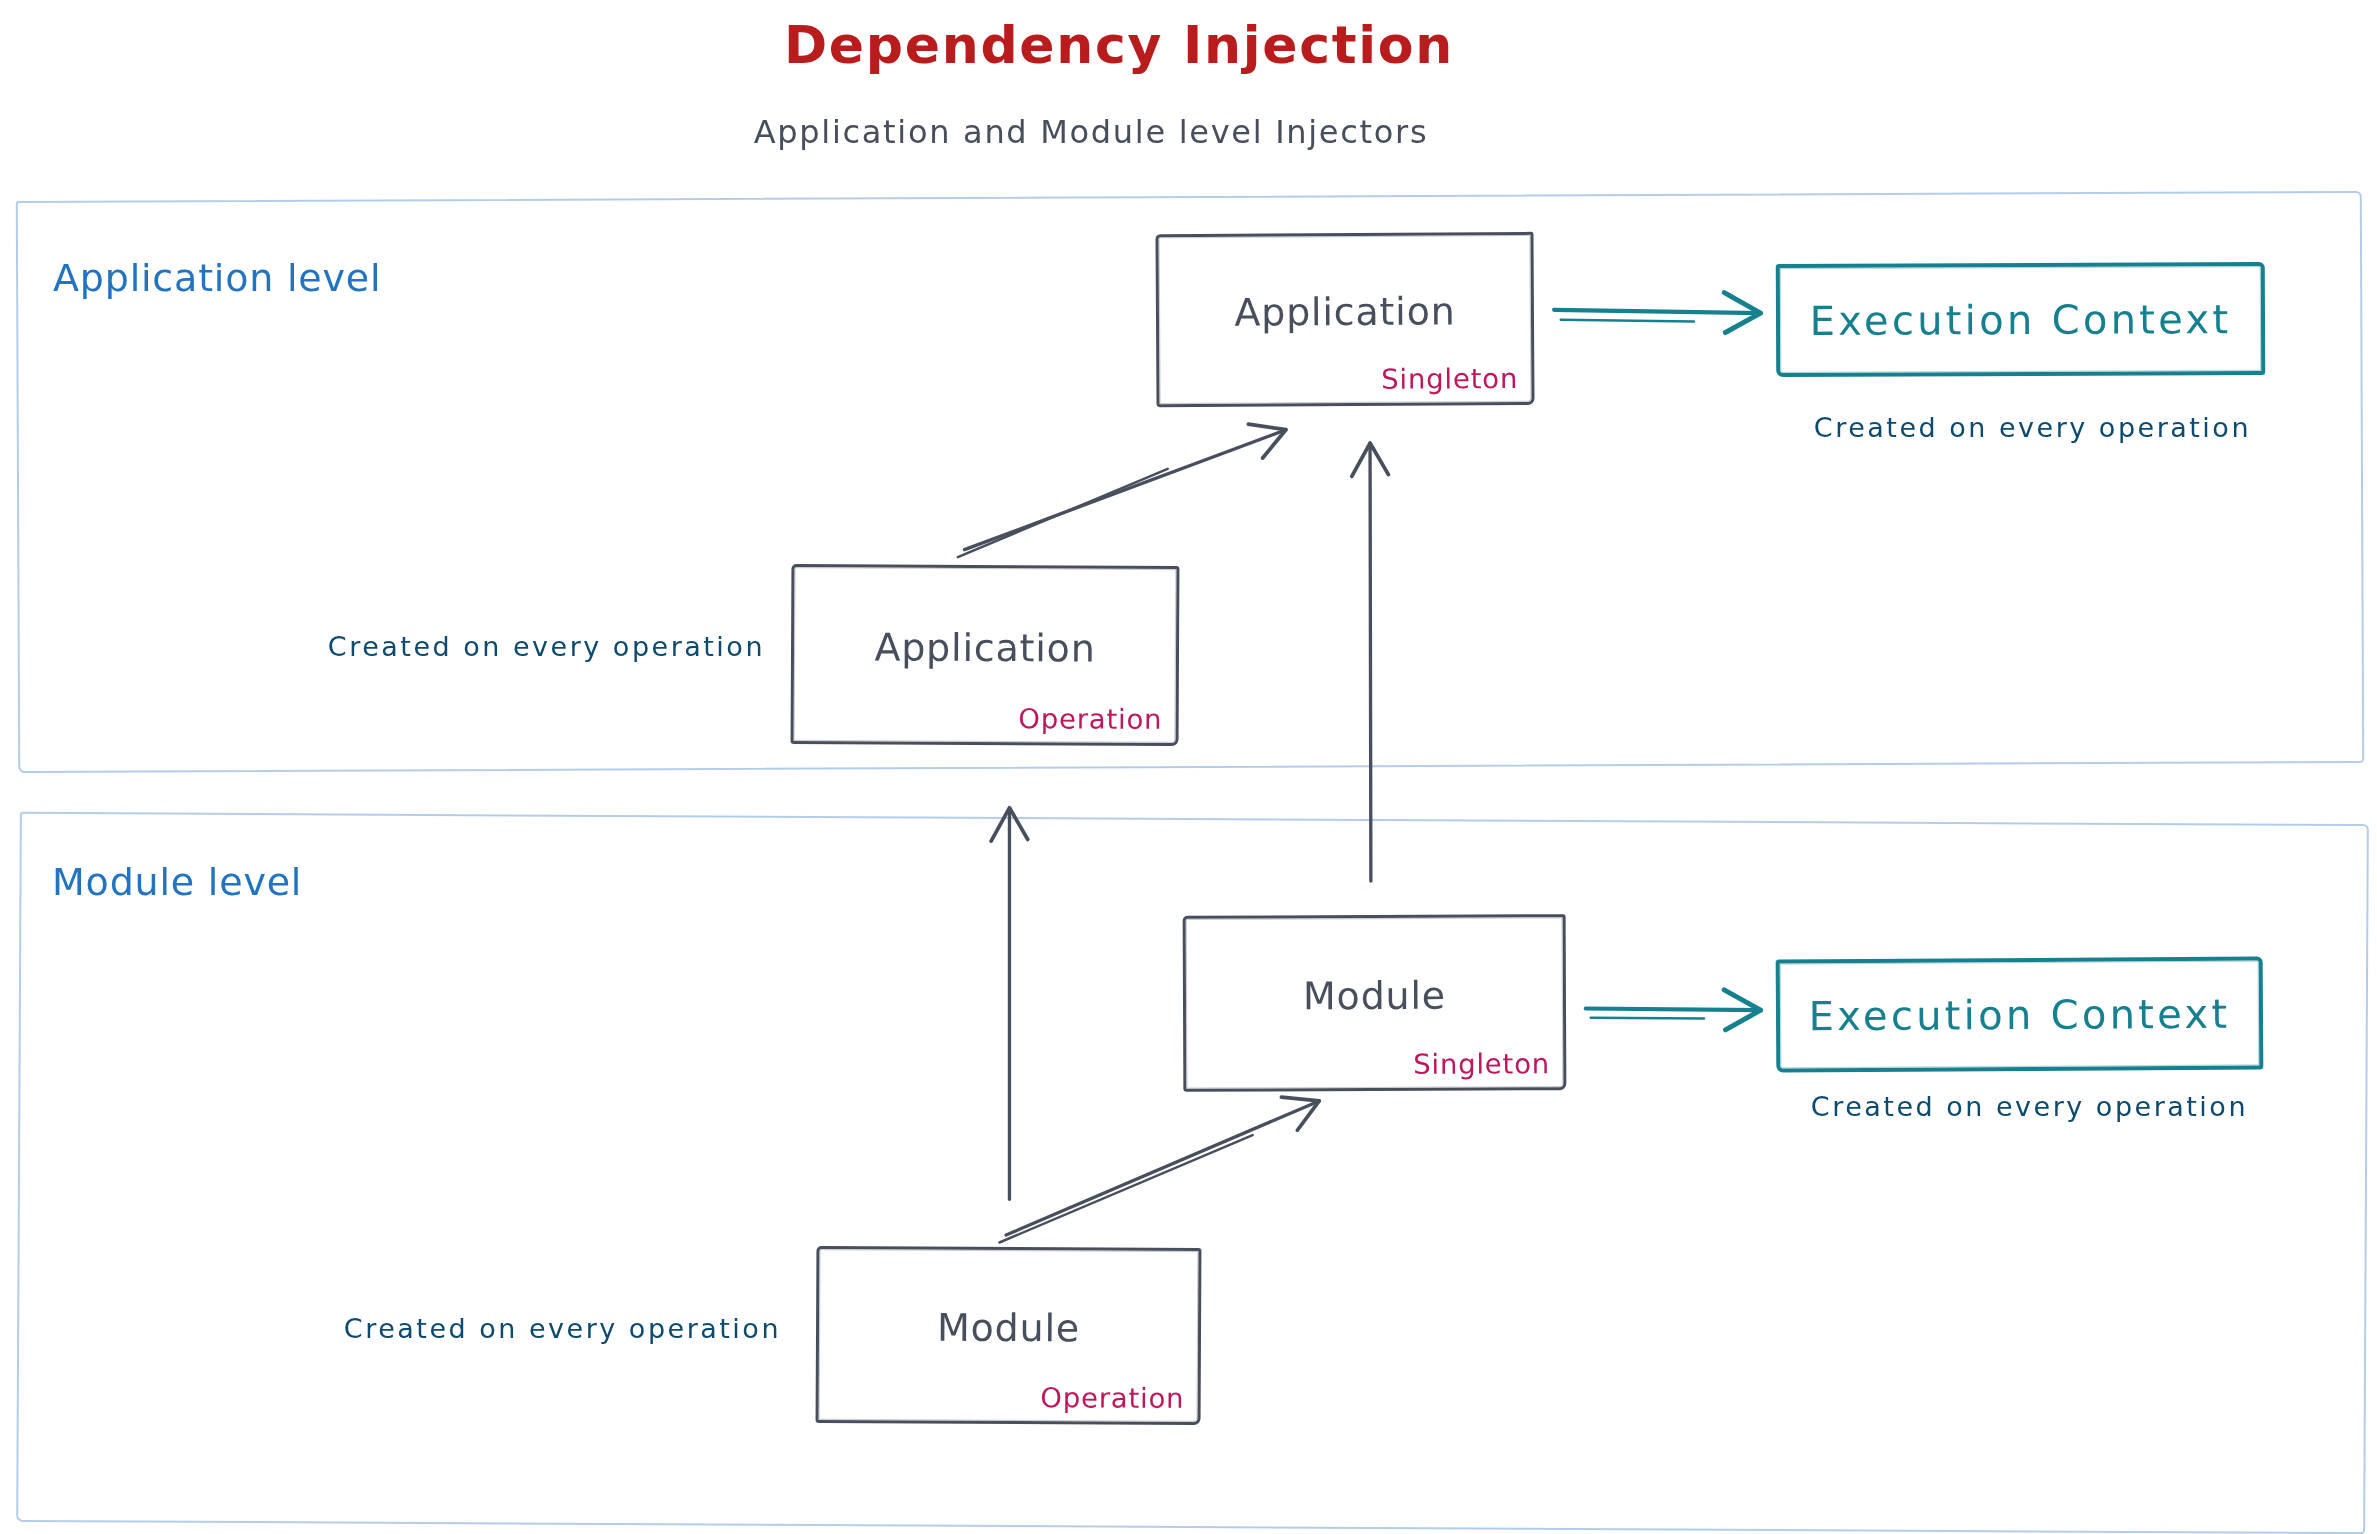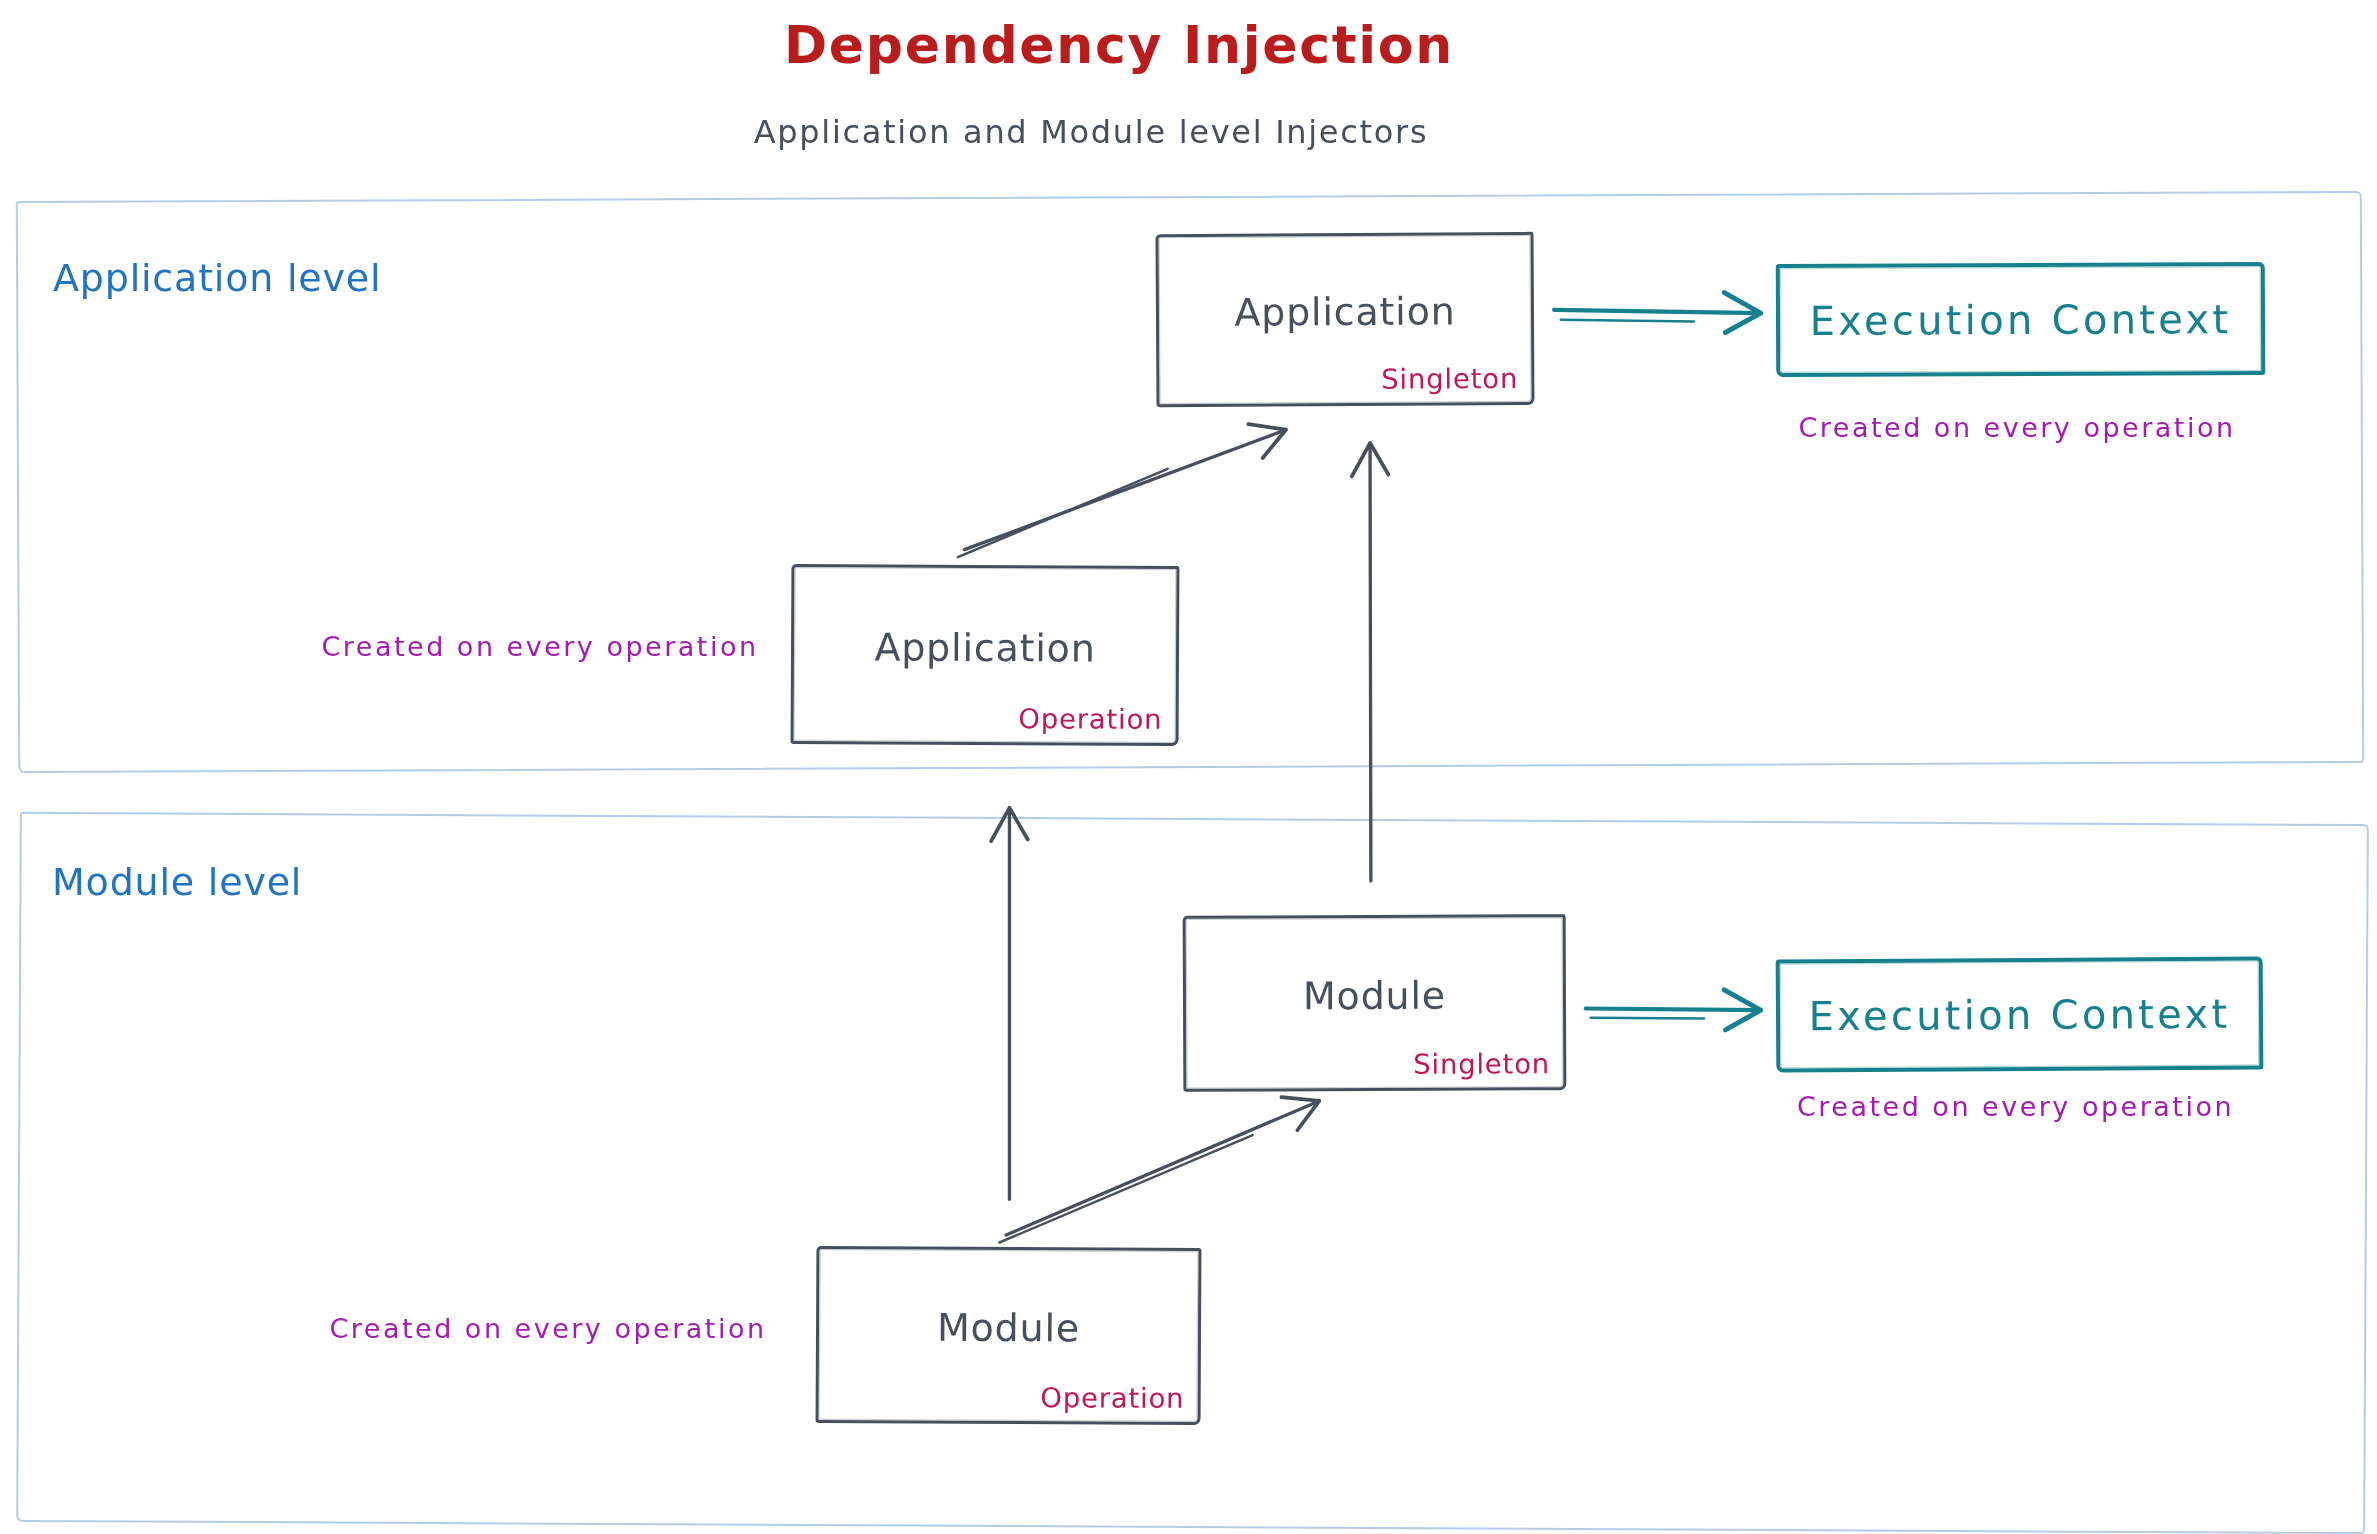--- a/index.html
+++ b/index.html
@@ -70,23 +70,23 @@
     background:#fff;
     display:flex;align-items:center;justify-content:center;
   }
   .exec .exec-title{
     color:#17808f;
     font-size:40px;letter-spacing:3.3px;white-space:nowrap;
   }
   
   .note{
     position:absolute;
-    color:#a21caf;
+    color:#0c4a6e;
     font-size:27px;letter-spacing:2.5px;
-    text-align:center;white-space:nowrap;
+    text-align:right;white-space:nowrap;
   }
   
   .arrows{position:absolute;left:0;top:0;pointer-events:none;}
   .tilt-a{transform:rotate(-0.35deg);}
   .tilt-b{transform:rotate(0.3deg);}
   .tilt-c{transform:rotate(-0.25deg);}
 </style>
 </head>
 <body>
 

